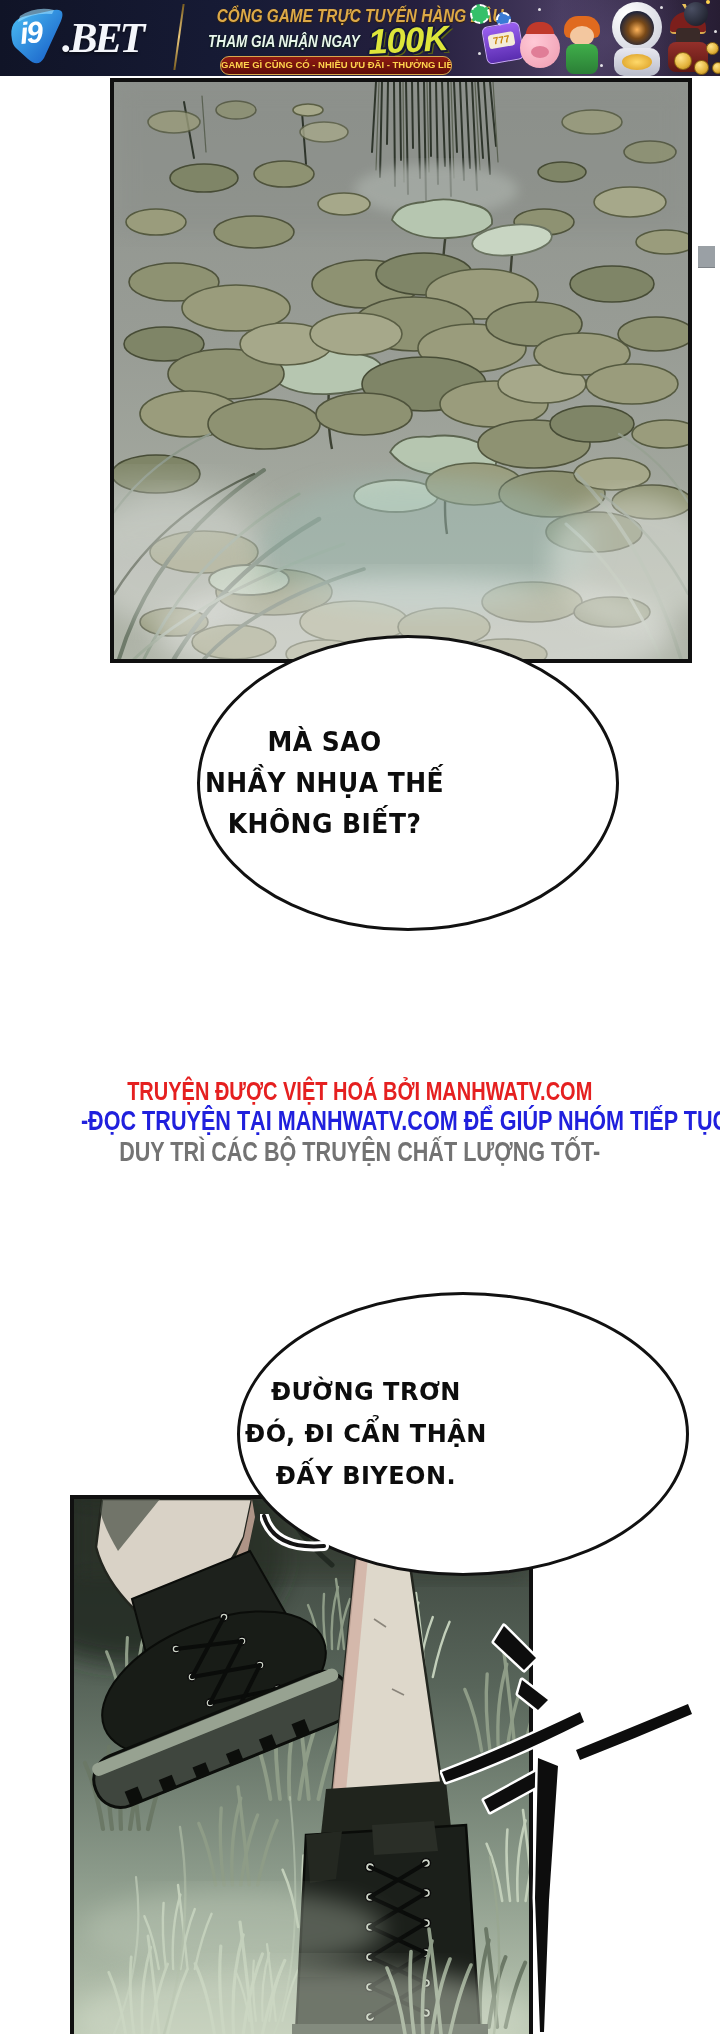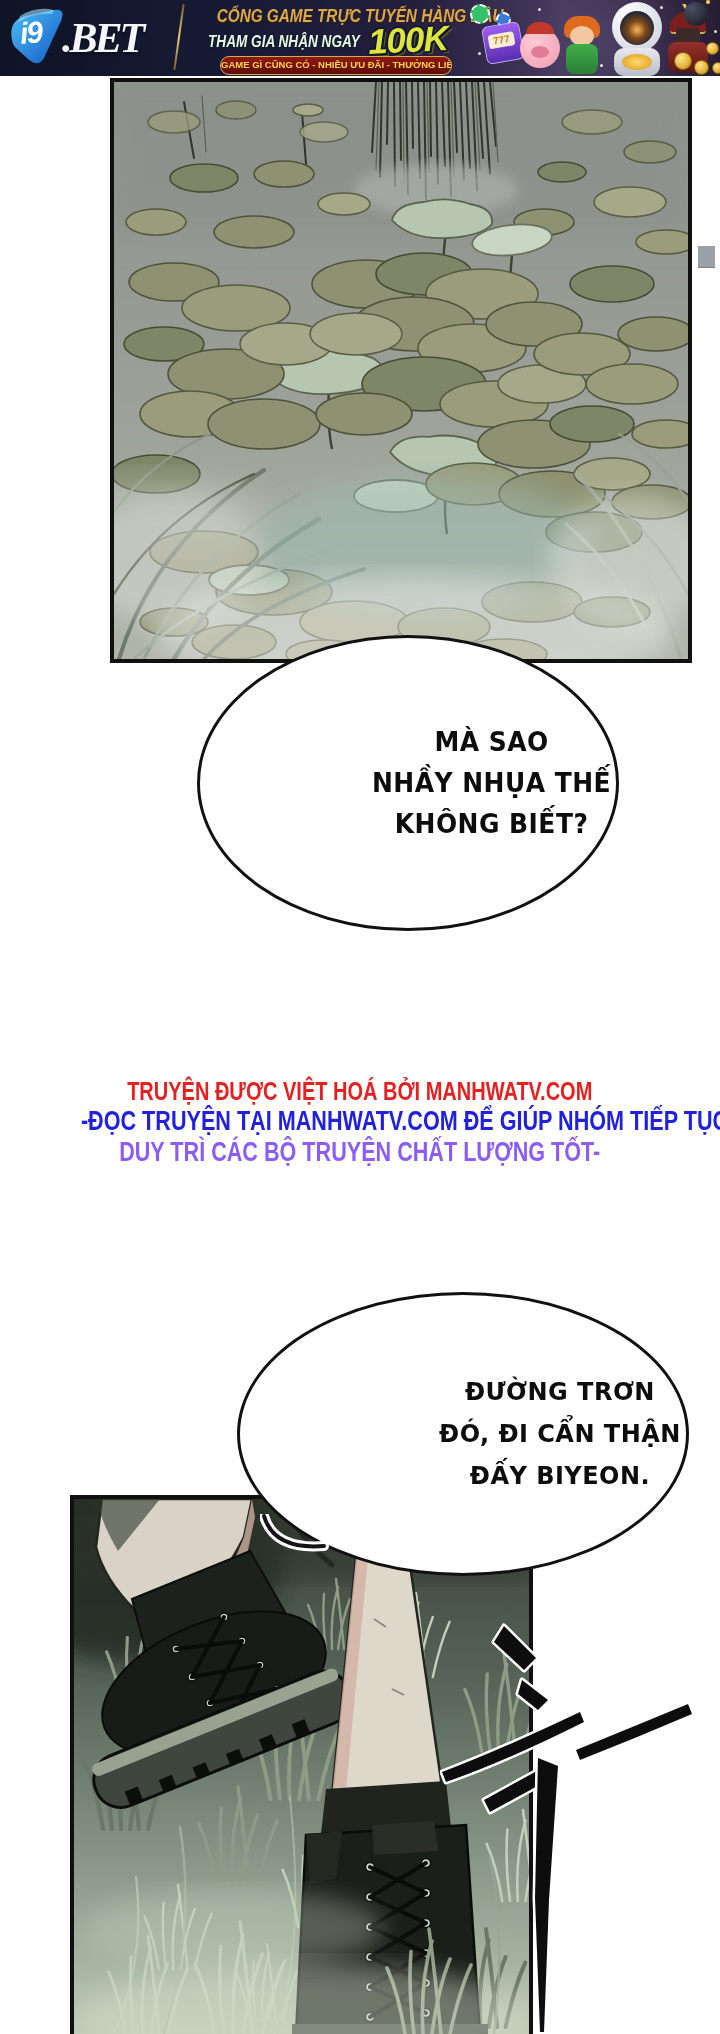--- a/index.html
+++ b/index.html
@@ -77,37 +77,37 @@
   .sparkle{position:absolute;width:3px;height:3px;border-radius:50%;background:#ffffff;opacity:.85;}
 
   
   .panel{position:absolute;border:4px solid #101010;box-sizing:border-box;background:#9a9e98;}
   #panel-pond{left:110px;top:78px;width:582px;height:585px;}
   #panel-boots{left:70px;top:1495px;width:463px;height:539px;border-bottom:none;}
   .panel svg{position:absolute;left:0;top:0;}
 
   
   .bubble{position:absolute;background:#ffffff;border:3px solid #111111;border-radius:50%;
-    display:flex;align-items:center;justify-content:flex-end;text-align:center;z-index:6;}
+    display:flex;align-items:center;justify-content:flex-start;text-align:center;z-index:6;}
   #bubble-1{left:197px;top:635px;width:416px;height:290px;}
   #bubble-2{left:237px;top:1292px;width:446px;height:278px;}
   .bubble .txt{font-family:"DejaVu Sans",sans-serif;font-weight:bold;color:#0d0d0d;
     font-size:26px;line-height:41px;letter-spacing:.5px;transform:scaleX(.96);}
   #bubble-2 .txt{font-size:25px;line-height:42px;}
 
   .tail{position:absolute;z-index:7;}
 
   
   .credits{position:absolute;left:0;top:1076px;width:720px;text-align:center;z-index:3;
     font-family:"Liberation Sans",sans-serif;font-weight:bold;}
   .credits .ln{display:block;white-space:nowrap;text-align:center;}
   .credits .inner{display:inline-block;transform:scaleX(.8);transform-origin:center;}
   .cr1{font-size:25px;line-height:30px;color:#e52020;}
   .cr2{font-size:27px;line-height:31px;color:#2020dd;}
-  .cr3{font-size:27px;line-height:31px;color:#8b5cf6;}
+  .cr3{font-size:27px;line-height:31px;color:#737373;}
 
   
   #sfx{position:absolute;left:440px;top:1600px;z-index:5;}
   #artifact{position:absolute;left:698px;top:246px;width:17px;height:21px;background:#9aa0a5;
     border-bottom:1px solid #7d8287;}
 </style>
 </head>
 <body>
 
 <div id="page">

